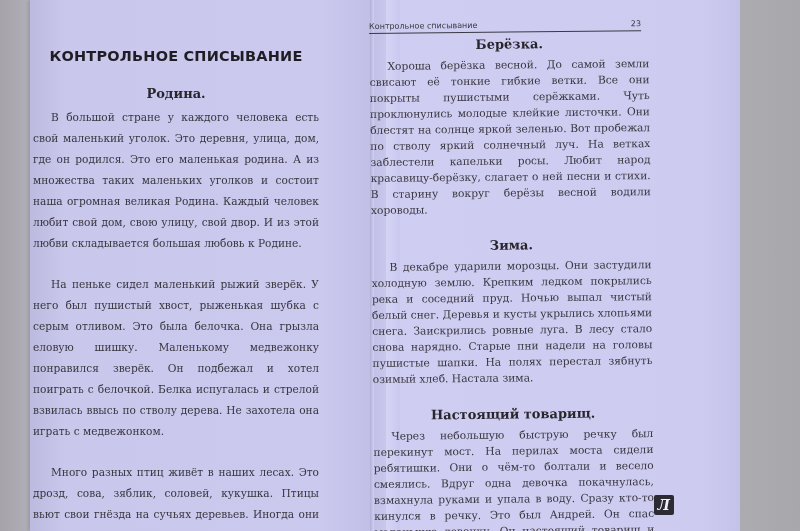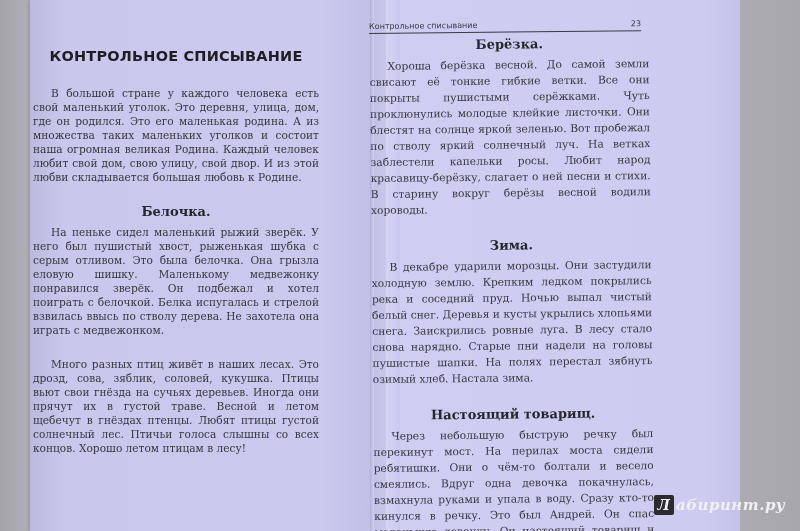--- a/index.html
+++ b/index.html
@@ -22,21 +22,21 @@
 
     .content-left { position:absolute; left:33px; top:48px; width:286px; color:#2b2930; }
     .content-right { position:absolute; left:369px; top:22px; width:280px; color:#2b2930; transform:rotate(-0.6deg); transform-origin:0 0; }
 
     .chapter-title {
       font-family:"DejaVu Sans", sans-serif; font-weight:bold; font-size:14.5px;
       text-align:center; letter-spacing:0.2px; color:#1f1d24; margin:0 0 22px 0;
     }
     .story-title { font-weight:bold; font-size:13px; text-align:center; margin:0 0 6px 0; color:#28262d; }
     .story-text {
-      font-size:10.6px; line-height:14px; text-align:justify; margin:0 0 20px 0;
+      font-size:10.6px; line-height:21px; text-align:justify; margin:0 0 20px 0;
       text-indent:18px; color:#38363e;
     }
     .content-right .story-text { font-size:10.7px; line-height:16px; }
 
     .running-head {
       display:flex; justify-content:space-between; align-items:flex-end;
       font-family:"DejaVu Sans", sans-serif; font-size:8px; color:#3a3842;
       border-bottom:1.4px solid #3b3944; padding-bottom:2px; margin-bottom:4px;
       width:272px;
     }
@@ -60,25 +60,25 @@
   <div class="page left"></div>
   <div class="page right"></div>
   <div class="page-edge"></div>
   <div class="spine"></div>
 </div>
 
 <div class="content-left">
   <h1 class="chapter-title">КОНТРОЛЬНОЕ СПИСЫВАНИЕ</h1>
 
   <section>
+    <h2 class="story-title">Родина.</h2>
     <p class="story-text">В большой стране у каждого человека есть свой маленький уголок. Это деревня, улица, дом, где он родился. Это его маленькая родина. А из множества таких маленьких уголков и состоит наша огромная великая Родина. Каждый человек любит свой дом, свою улицу, свой двор. И из этой любви складывается большая любовь к Родине.</p>
   </section>
 
   <section>
-    <h2 class="story-title">Белочка.</h2>
     <p class="story-text">На пеньке сидел маленький рыжий зверёк. У него был пушистый хвост, рыженькая шубка с серым отливом. Это была белочка. Она грызла еловую шишку. Маленькому медвежонку понравился зверёк. Он подбежал и хотел поиграть с белочкой. Белка испугалась и стрелой взвилась ввысь по стволу дерева. Не захотела она играть с медвежонком.</p>
   </section>
 
   <section>
     <p class="story-text">Много разных птиц живёт в наших лесах. Это дрозд, сова, зяблик, соловей, кукушка. Птицы вьют свои гнёзда на сучьях деревьев. Иногда они прячут их в густой траве. Весной и летом щебечут в гнёздах птенцы. Любят птицы густой солнечный лес. Птичьи голоса слышны со всех концов. Хорошо летом птицам в лесу!</p>
   </section>
 </div>
 
 <div class="content-right">
   <div class="running-head">
@@ -97,14 +97,13 @@
   </section>
 
   <section>
     <h2 class="story-title">Настоящий товарищ.</h2>
     <p class="story-text">Через небольшую быструю речку был перекинут мост. На перилах моста сидели ребятишки. Они о чём-то болтали и весело смеялись. Вдруг одна девочка покачнулась, взмахнула руками и упала в воду. Сразу кто-то кинулся в речку. Это был Андрей. Он спас маленькую девочку. Он настоящий товарищ и друг.</p>
   </section>
 </div>
 
 <div class="watermark">
   <span class="wm-box">Л</span>
-  <span>абиринт.ру</span>
 </div>
 
 </body></html>

